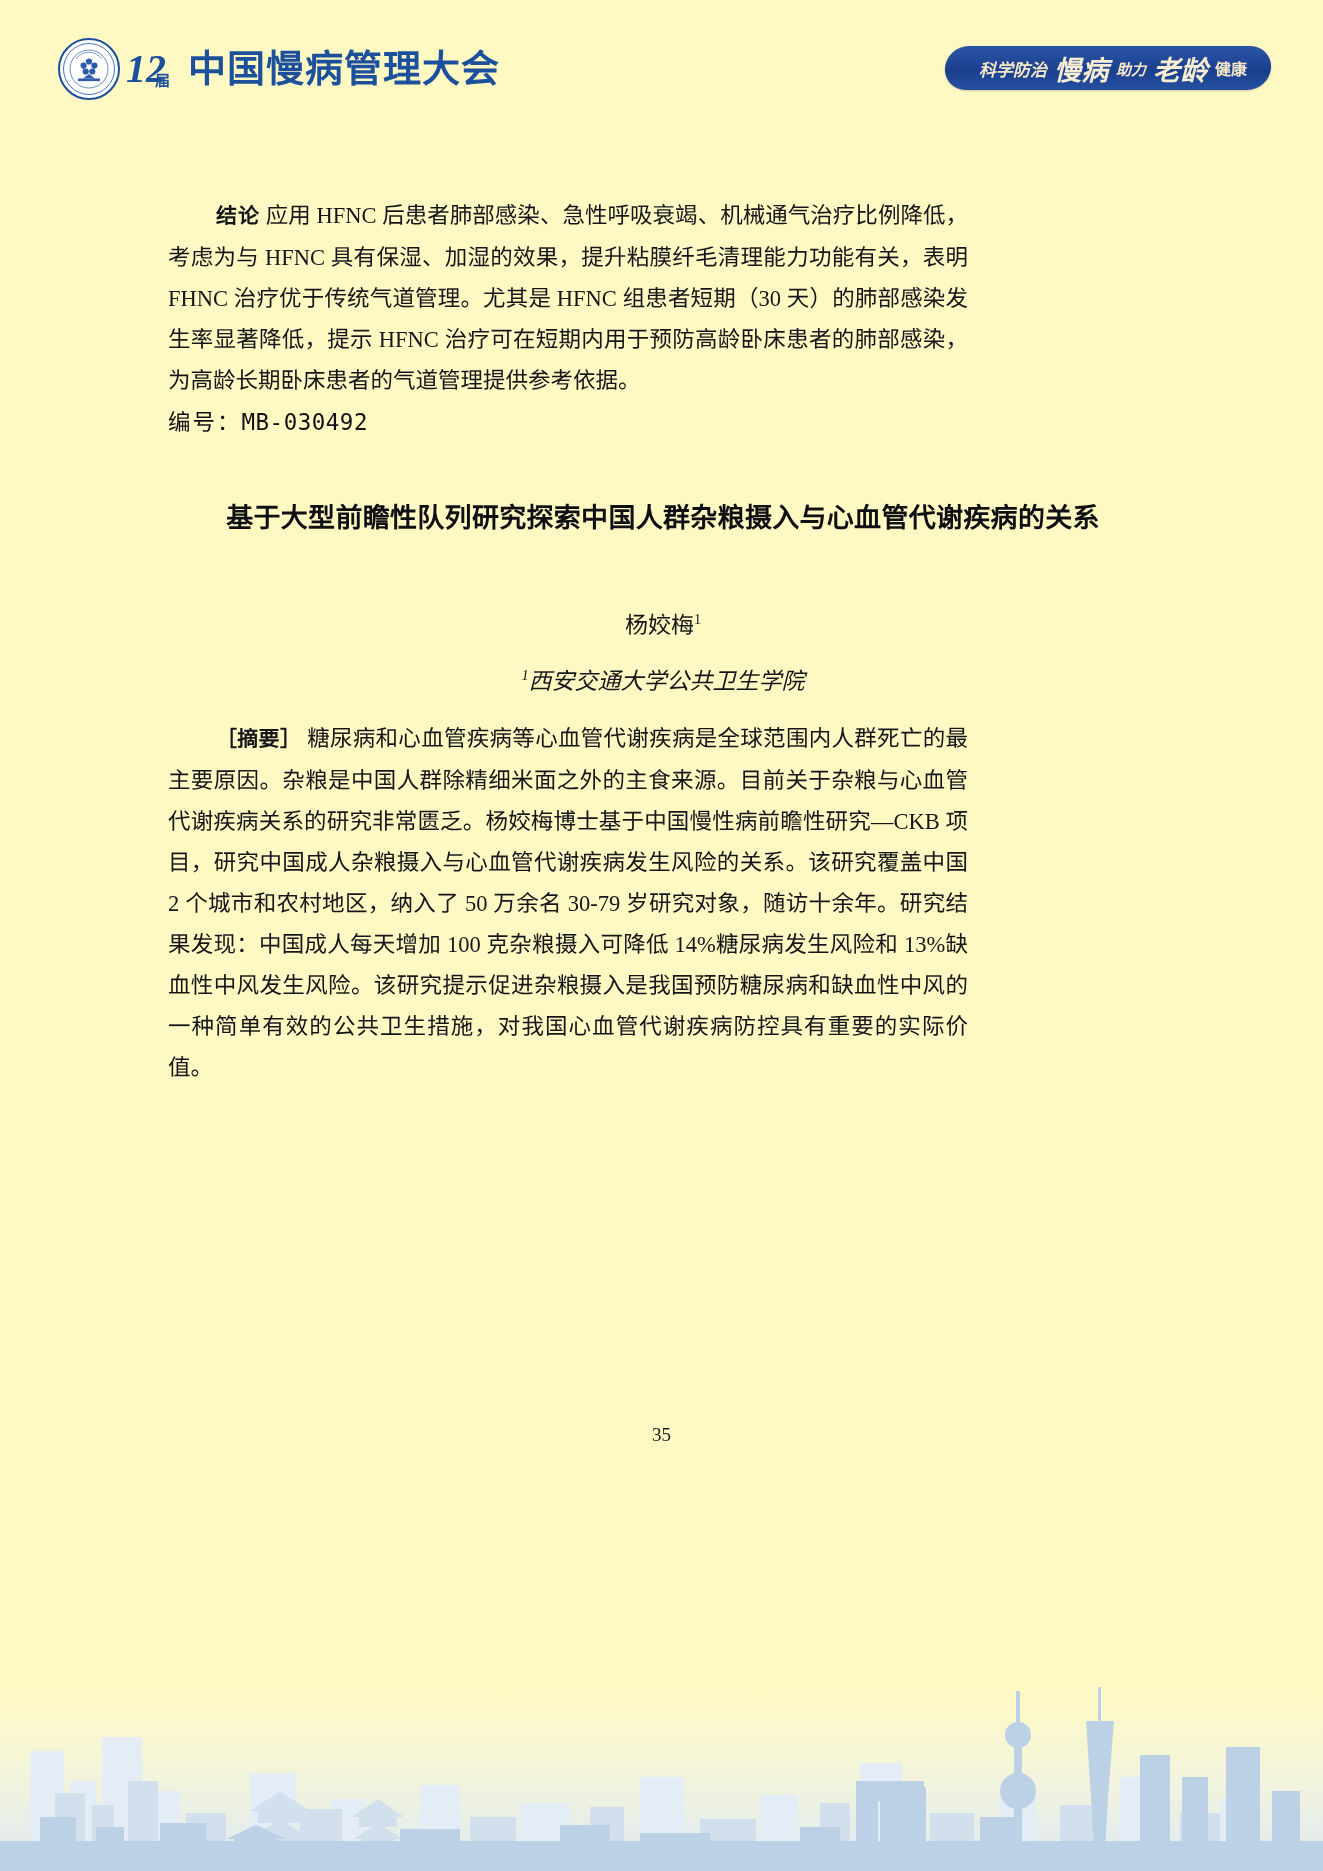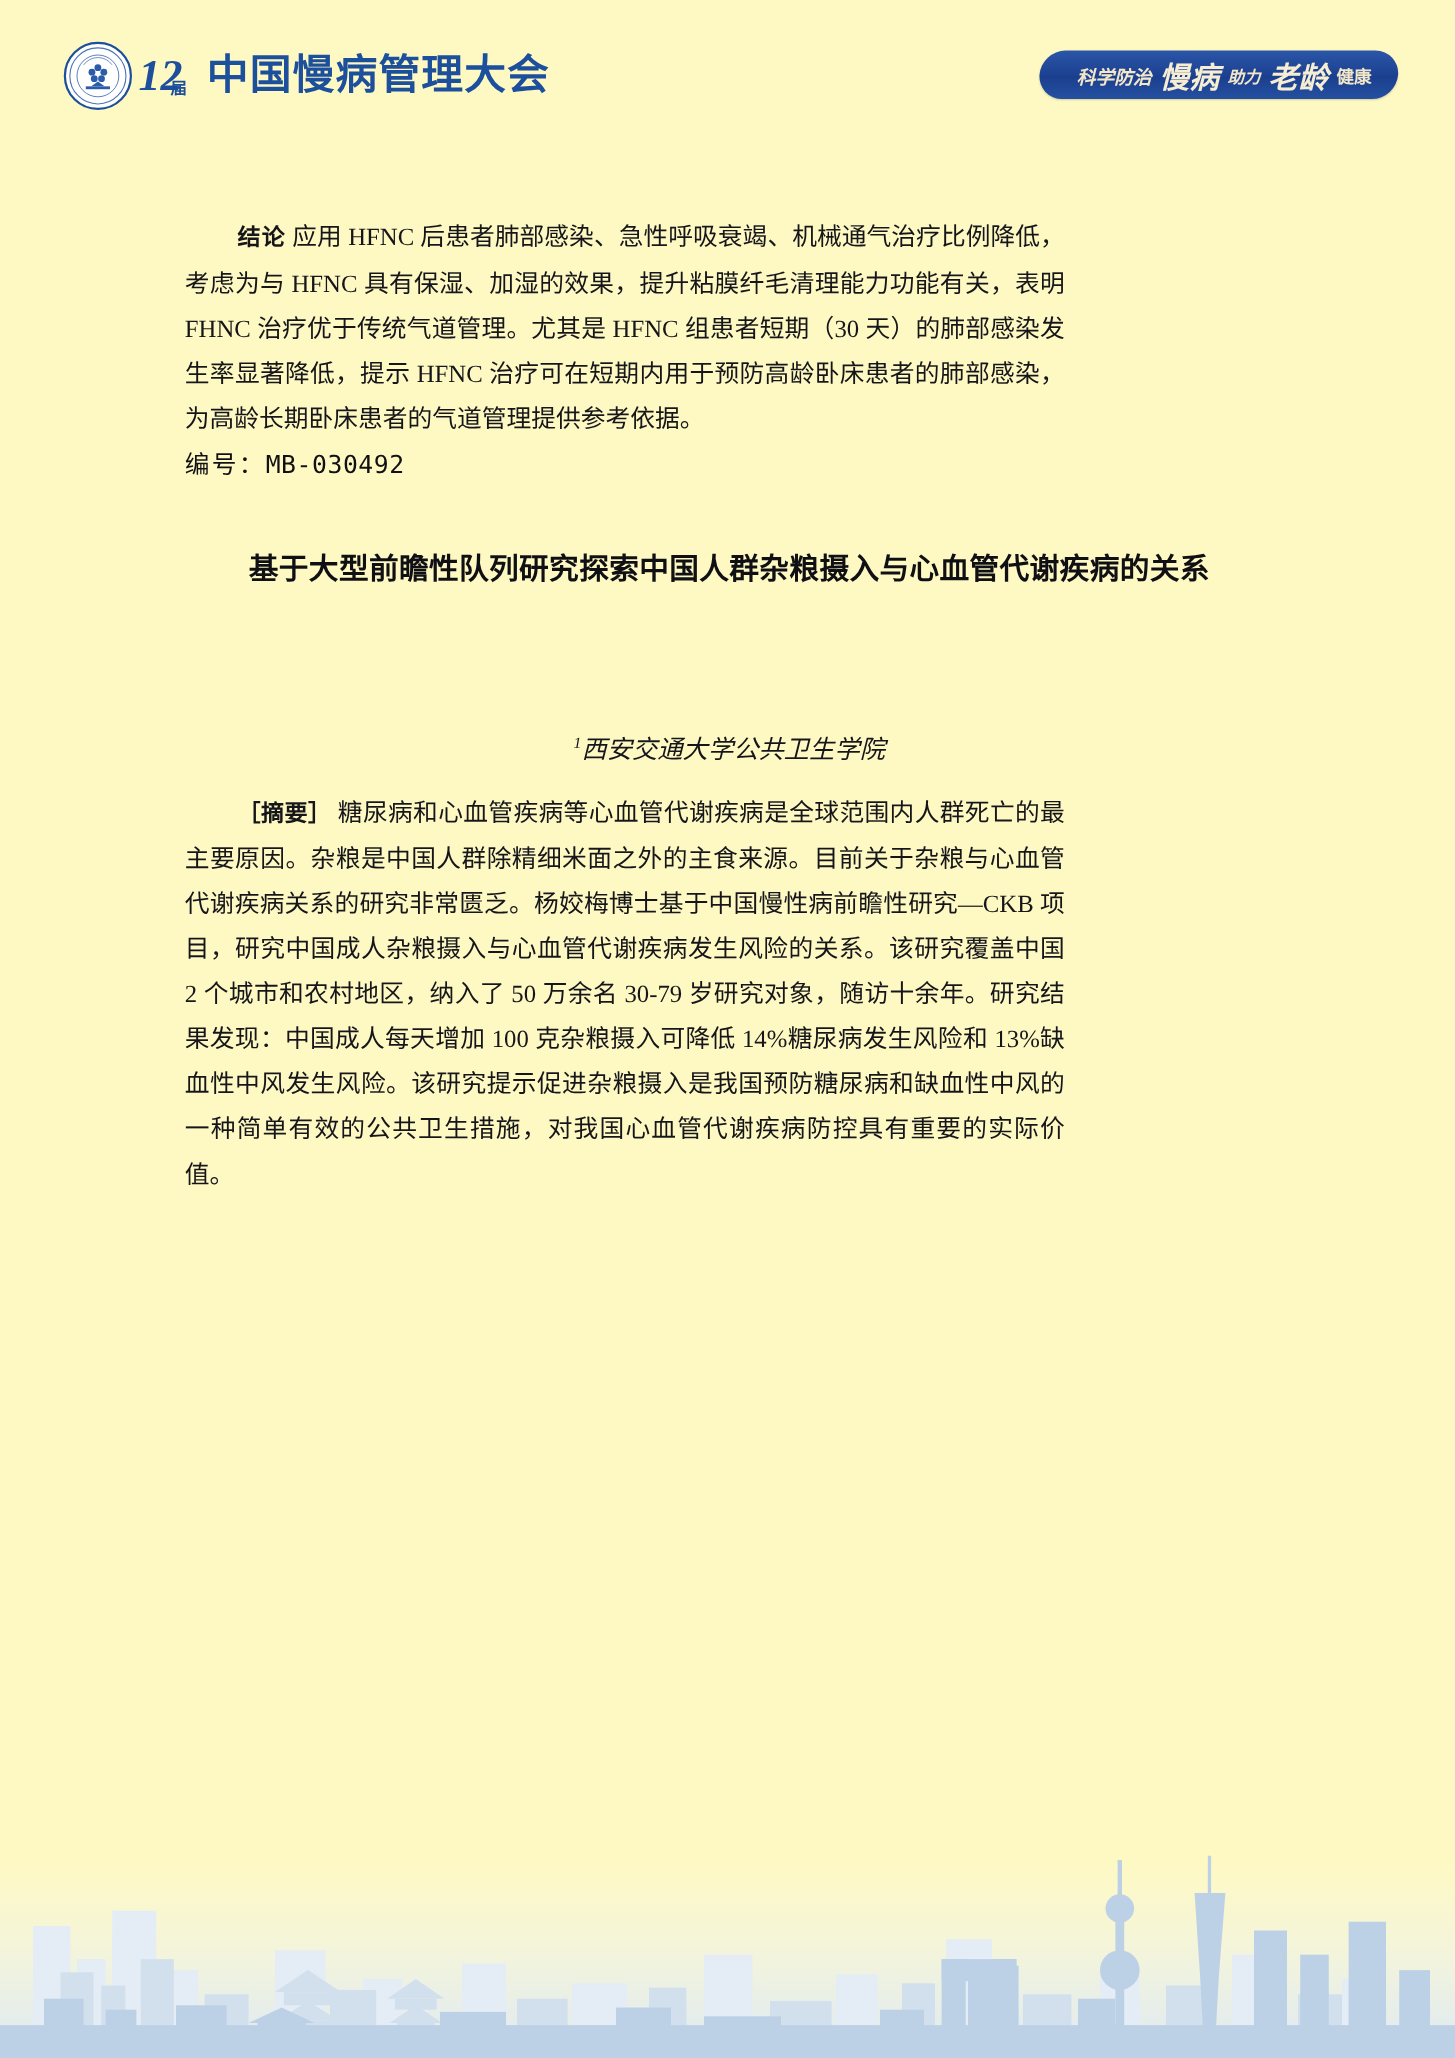--- a/index.html
+++ b/index.html
@@ -275,27 +275,29 @@
   </div>
 
   <div class="content">
     <p class="para indent"><span class="lead">结论</span> <span>应用 HFNC 后患者肺部感染、急性呼吸衰竭、机械通气治疗比例降低，考虑为与 HFNC 具有保湿、加湿的效果，提升粘膜纤毛清理能力功能有关，表明 FHNC 治疗优于传统气道管理。尤其是 HFNC 组患者短期（30 天）的肺部感染发生率显著降低，提示 HFNC 治疗可在短期内用于预防高龄卧床患者的肺部感染，为高龄长期卧床患者的气道管理提供参考依据。</span></p>
   </div>
 
   <div class="paper-id"><span class="cn">编号：</span><span>MB-030492</span></div>
 
   <h1 class="paper-title">基于大型前瞻性队列研究探索中国人群杂粮摄入与心血管代谢疾病的关系</h1>
 
+  <div class="author-line"><span>杨姣梅</span><sup>1</sup></div>
 
   <div class="affil-line"><sup>1</sup><span>西安交通大学公共卫生学院</span></div>
 
   <div class="abstract">
     <p class="para indent"><span class="tag">［摘要］</span> <span>糖尿病和心血管疾病等心血管代谢疾病是全球范围内人群死亡的最主要原因。杂粮是中国人群除精细米面之外的主食来源。目前关于杂粮与心血管代谢疾病关系的研究非常匮乏。杨姣梅博士基于中国慢性病前瞻性研究—CKB 项目，研究中国成人杂粮摄入与心血管代谢疾病发生风险的关系。该研究覆盖中国 2 个城市和农村地区，纳入了 50 万余名 30-79 岁研究对象，随访十余年。研究结果发现：中国成人每天增加 100 克杂粮摄入可降低 14%糖尿病发生风险和 13%缺血性中风发生风险。该研究提示促进杂粮摄入是我国预防糖尿病和缺血性中风的一种简单有效的公共卫生措施，对我国心血管代谢疾病防控具有重要的实际价值。</span></p>
   </div>
 
+  <div class="page-number">35</div>
 
   <div class="footer-art">
     <svg viewBox="0 0 1323 330" width="1323" height="330" preserveAspectRatio="none" aria-hidden="true">
       <defs>
         <linearGradient id="skyfade" x1="0" y1="0" x2="0" y2="1">
           <stop offset="0%" stop-color="#eef4fa" stop-opacity="0"></stop>
           <stop offset="100%" stop-color="#dce8f4" stop-opacity="1"></stop>
         </linearGradient>
       </defs>
       <rect x="0" y="150" width="1323" height="180" fill="url(#skyfade)"></rect>

